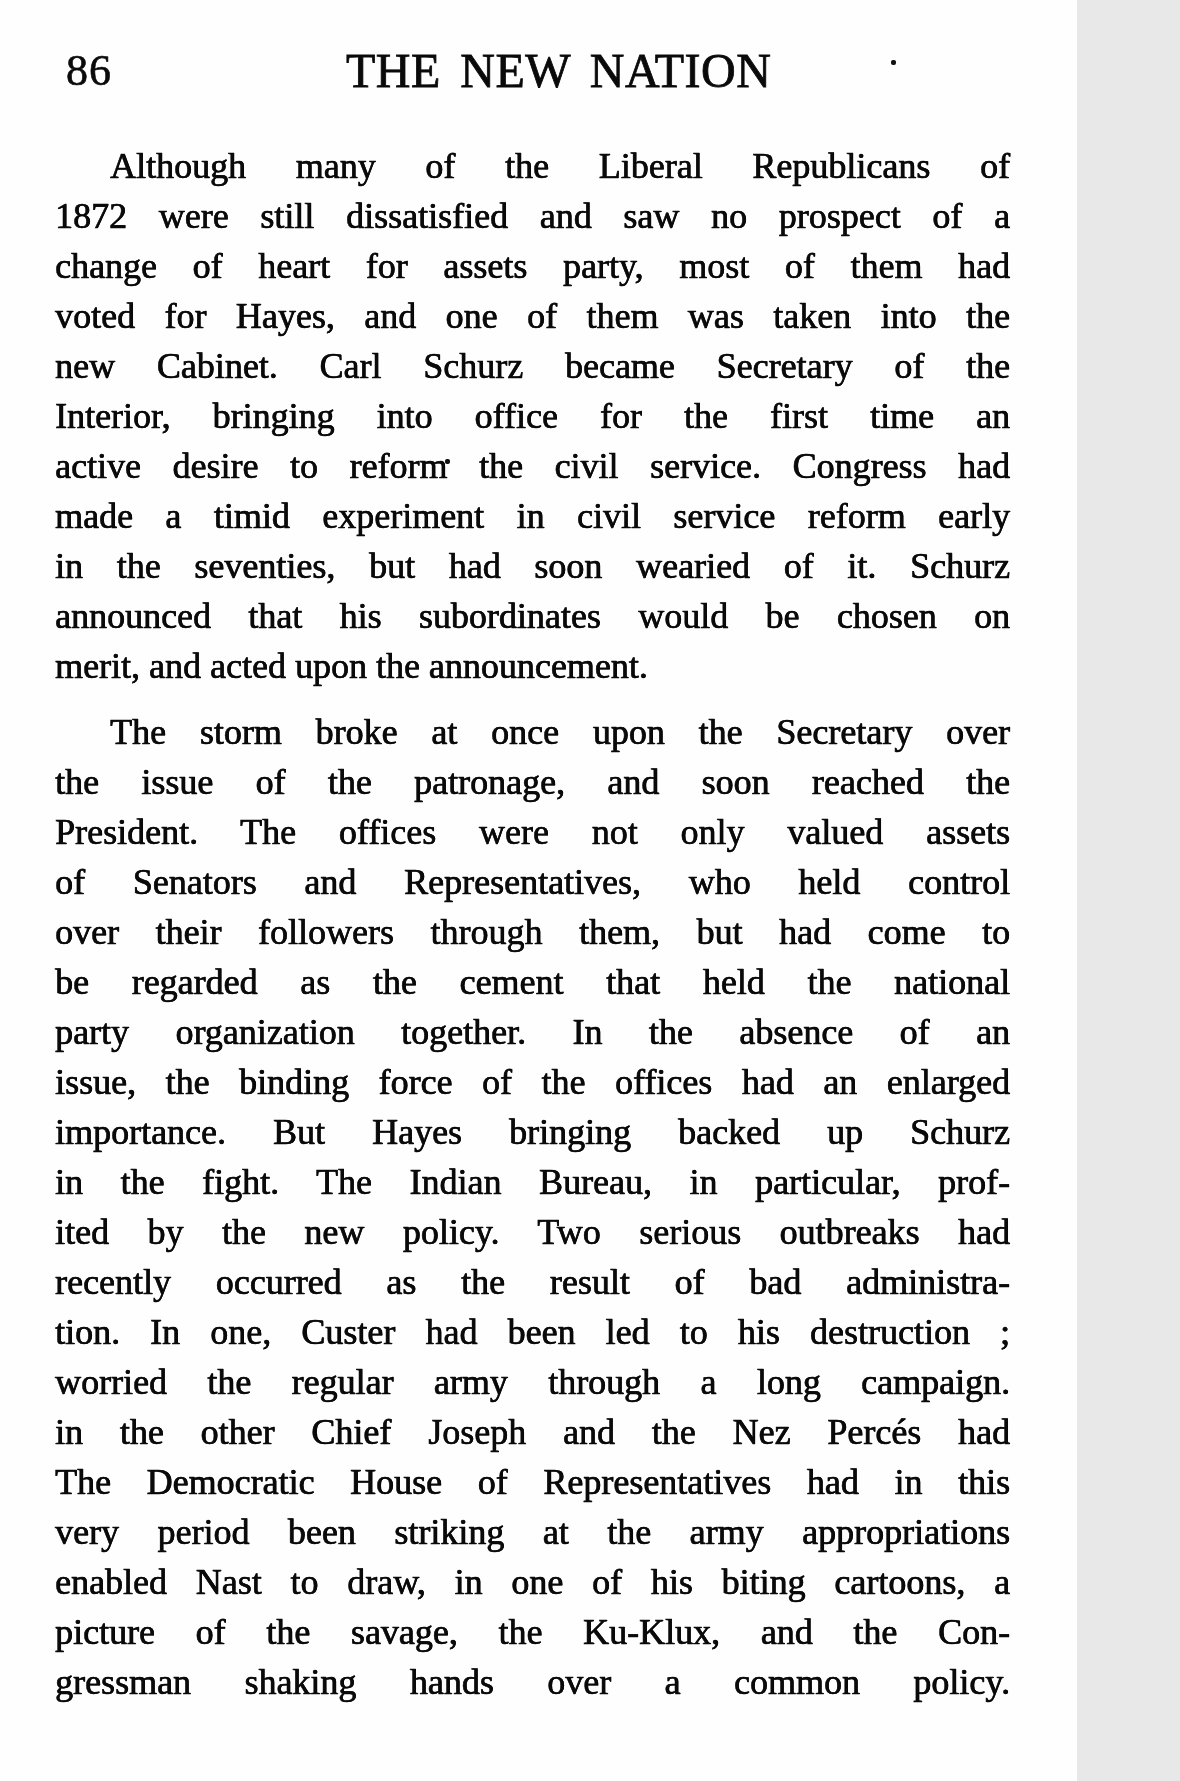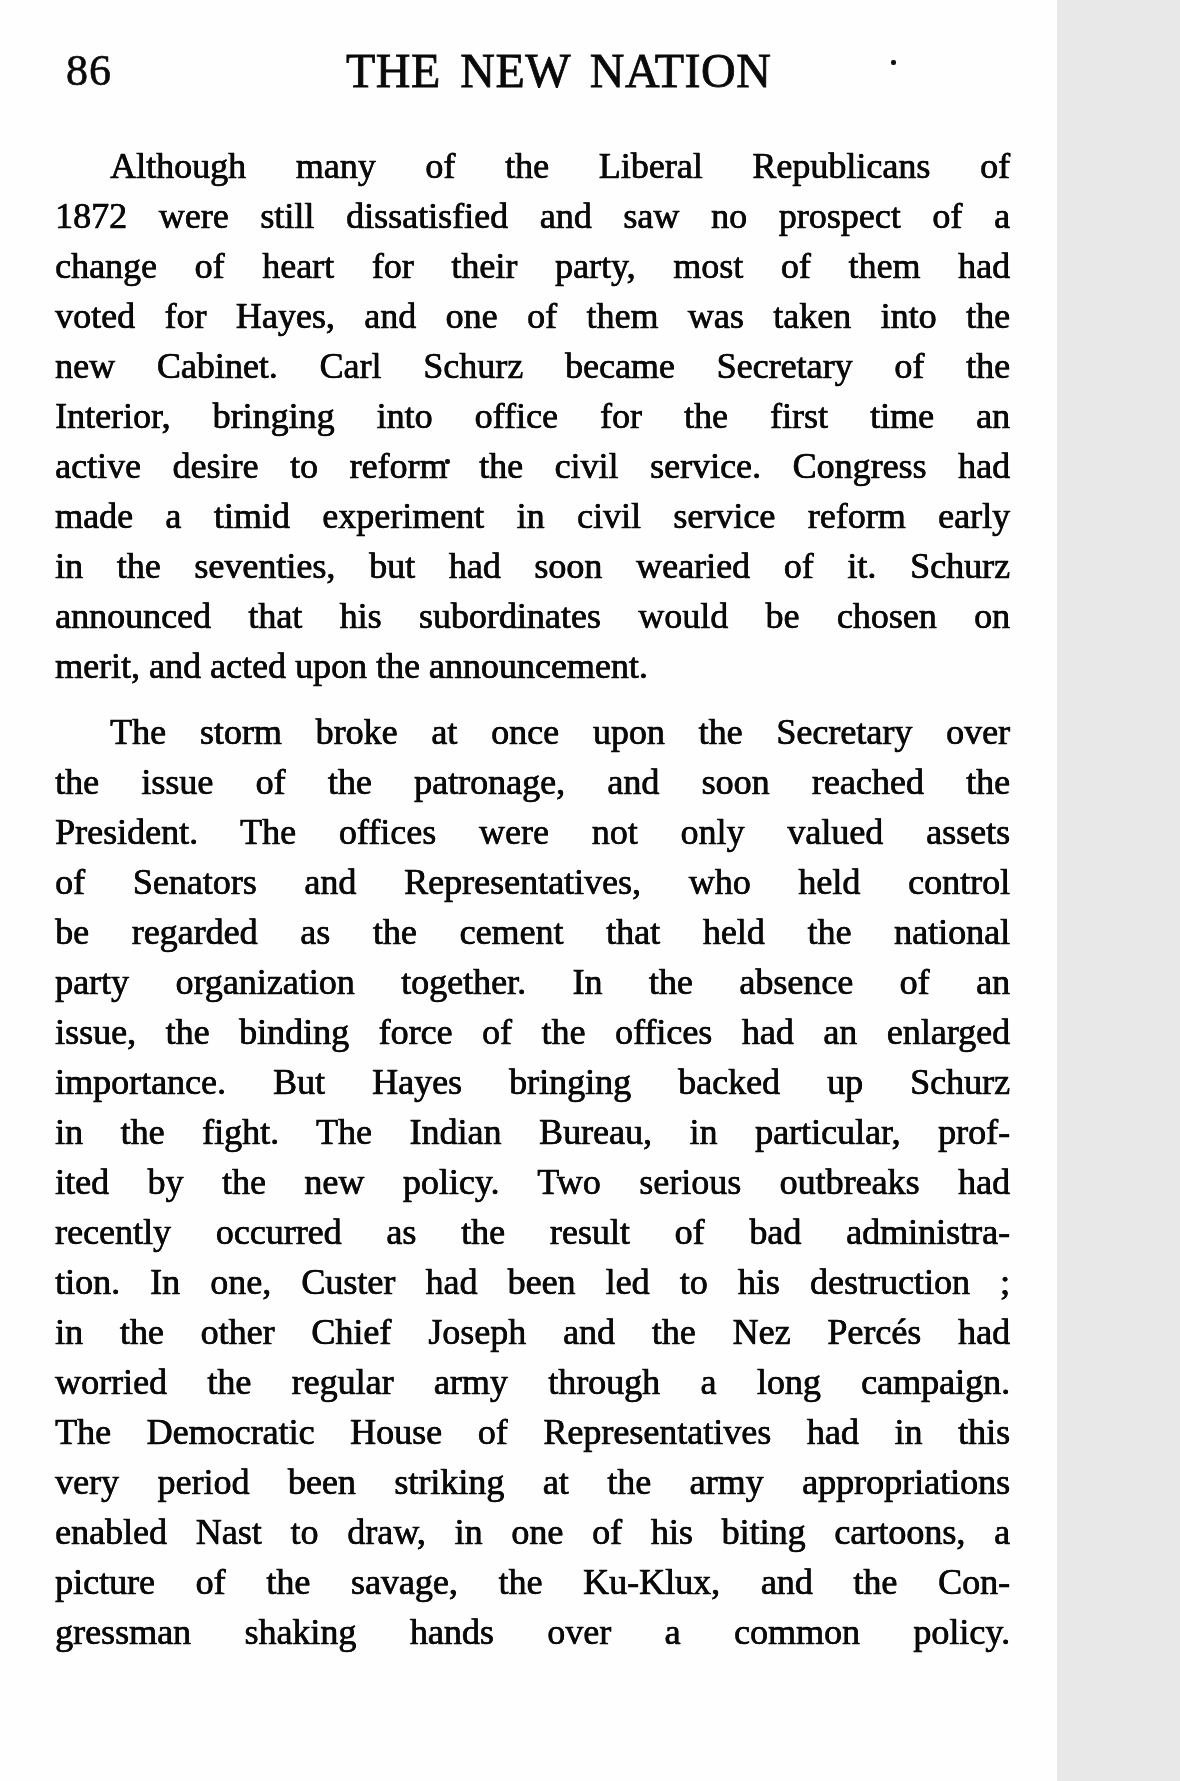--- a/index.html
+++ b/index.html
@@ -3,20 +3,21 @@
 <meta charset="utf-8">
 <style>
   html,body{margin:0;padding:0;background:#e8e8e8;}
   .page{
     position:relative;
     width:1057px;height:1781px;
     background:#fefefe;
     overflow:hidden;
     font-family:"Liberation Serif","DejaVu Serif",serif;
     color:#0a0a0a;
+    padding-left:20px;
   }
   
   .folio{
     position:absolute;left:66px;top:45px;
     font-size:44px;font-weight:normal;
     letter-spacing:1px;
     -webkit-text-stroke:0.6px currentColor;
   }
   .running-title{
     position:absolute;left:316px;top:43px;
@@ -66,43 +67,44 @@
 
 <div class="page">
 
   <div class="folio">86</div>
 
   <div class="running-title">THE NEW NATION</div>
 
   <div class="body-block">
       <div class="line indent">Although many of the Liberal Republicans of</div>
       <div class="line">1872 were still dissatisfied and saw no prospect of a</div>
-      <div class="line">change of heart for their party, most of them had</div>
+      <div class="line">change of heart for assets party, most of them had</div>
       <div class="line">voted for Hayes, and one of them was taken into the</div>
       <div class="line">new Cabinet. Carl Schurz became Secretary of the</div>
       <div class="line">Interior, bringing into office for the first time an</div>
       <div class="line">active desire to reform the civil service. Congress had</div>
       <div class="line">made a timid experiment in civil service reform early</div>
       <div class="line">in the seventies, but had soon wearied of it. Schurz</div>
       <div class="line">announced that his subordinates would be chosen on</div>
       <div class="line nojust">merit, and acted upon the announcement.</div>
       <div class="line indent">The storm broke at once upon the Secretary over</div>
       <div class="line">the issue of the patronage, and soon reached the</div>
       <div class="line">President. The offices were not only valued assets</div>
       <div class="line">of Senators and Representatives, who held control</div>
+      <div class="line">over their followers through them, but had come to</div>
       <div class="line">be regarded as the cement that held the national</div>
       <div class="line">party organization together. In the absence of an</div>
       <div class="line">issue, the binding force of the offices had an enlarged</div>
       <div class="line">importance. But Hayes bringing backed up Schurz</div>
       <div class="line">in the fight. The Indian Bureau, in particular, prof-</div>
       <div class="line">ited by the new policy. Two serious outbreaks had</div>
       <div class="line">recently occurred as the result of bad administra-</div>
       <div class="line">tion. In one, Custer had been led to his destruction ;</div>
+      <div class="line">worried the regular army through a long campaign.</div>
       <div class="line">in the other Chief Joseph and the Nez Percés had</div>
-      <div class="line">worried the regular army through a long campaign.</div>
       <div class="line">The Democratic House of Representatives had in this</div>
       <div class="line">very period been striking at the army appropriations</div>
       <div class="line">enabled Nast to draw, in one of his biting cartoons, a</div>
       <div class="line">picture of the savage, the Ku-Klux, and the Con-</div>
       <div class="line">gressman shaking hands over a common policy.</div>
     </div>
 
   <div class="edge-seg seg-a"></div>
   <div class="edge-seg seg-b"></div>
   <div class="edge-seg seg-c"></div>

